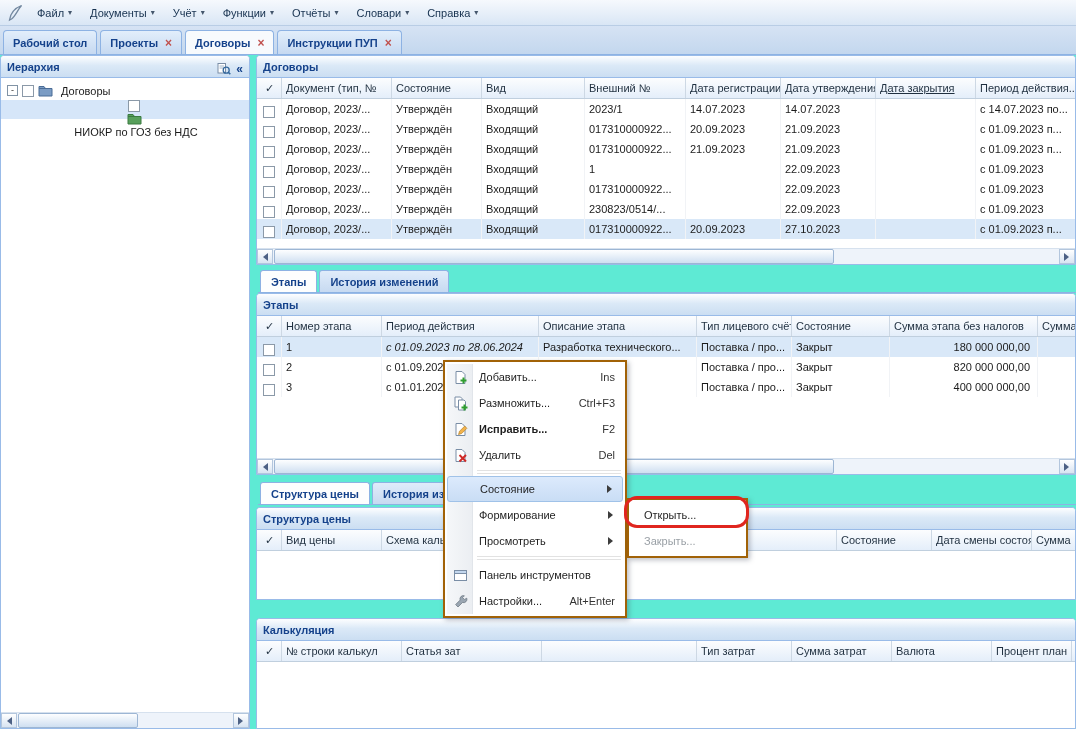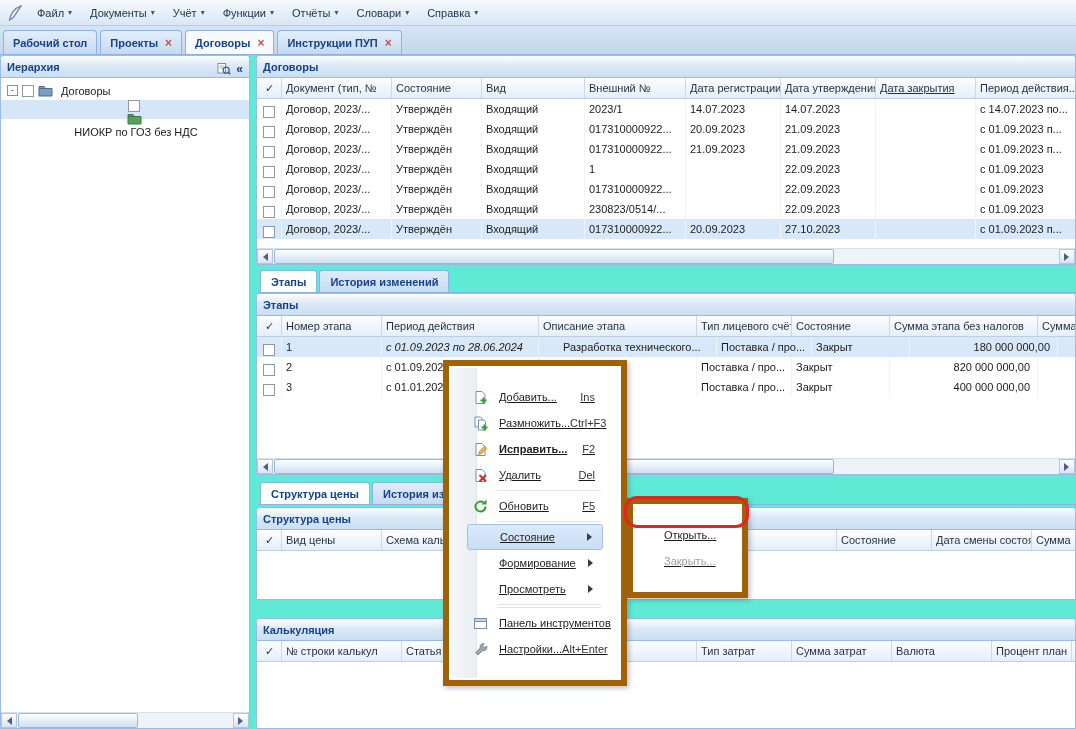--- a/index.html
+++ b/index.html
@@ -65,21 +65,21 @@
   #stages-panel { left:0; top:238px; width:820px; height:182px; }
   #price-tabs { top:427px; }
   #price-panel { left:0; top:452px; width:820px; height:93px; }
   #calc-panel { left:0; top:563px; width:820px; height:111px; }
 
   .tabstrip { position:absolute; left:2px; right:0; height:23px; border-bottom:1px solid #8db2e3; display:flex; align-items:flex-end; padding-left:2px; }
   .stab { height:22px; display:flex; align-items:center; padding:0 10px; margin-right:2px; border:1px solid #8db2e3; border-bottom:none; border-radius:3px 3px 0 0; background:linear-gradient(#e0ecfa,#c7daf1); color:#15428b; font-weight:bold; white-space:nowrap; }
   .stab.active { background:#fdfefe; }
 
   
-  .menu { position:absolute; background:#fff; border:6px solid #a16207; box-shadow:2px 2px 5px rgba(60,70,90,.35); padding:18px; z-index:50;text-decoration:underline; }
+  .menu { position:absolute; background:#fff; border:2px solid #a16207; box-shadow:2px 2px 5px rgba(60,70,90,.35); padding:2px; z-index:50; }
   .menu-strip { position:absolute; left:2px; top:2px; bottom:2px; width:26px; background:linear-gradient(90deg,#f5f7f9,#ebeef2); border-right:1px solid #e1e5ea; }
   #ctx-menu { left:443px; top:360px; width:184px; }
   #ctx-submenu { left:627px; top:498px; width:121px; z-index:55; }
   .menu-item { position:relative; height:26px; display:flex; align-items:center; cursor:default; }
   .menu-item.bold .mi-label { font-weight:bold; }
   .menu-item.hl { background:linear-gradient(#dceafc,#c9ddf5); border:1px solid #a0c2e8; border-radius:3px; }
   .mi-icon { width:26px; display:flex; justify-content:center; align-items:center; flex:none; }
   .mi-label { margin-left:6px; flex:1; white-space:nowrap; color:#1f1f1f; }
   .mi-shortcut { padding-right:8px; color:#333; white-space:nowrap; }
   .mi-arrow { position:absolute; right:6px; width:0; height:0; border:4px solid transparent; border-left:5px solid #3c3c3c; }
@@ -336,21 +336,21 @@
             <div class="hcell" style="width: 95px;">Тип лицевого счёт</div>
             <div class="hcell" style="width: 98px;">Состояние</div>
             <div class="hcell" style="width: 148px;">Сумма этапа без налогов</div>
             <div class="hcell" style="width: 120px;">Сумма</div>
           </div>
           <div class="grid-rows">
             <div class="grid-row selected">
               <div class="cell cbcol" style="width: 25px;"><span class="cb"></span></div>
               <div class="cell" style="width: 100px;">1</div>
               <div class="cell" style="width: 157px; font-style: italic;">с 01.09.2023 по 28.06.2024</div>
-              <div class="cell" style="width: 158px; margin-left: 20px;">Разработка технического...</div>
+              <div class="cell" style="width: 158px;">Разработка технического...</div>
               <div class="cell" style="width: 95px;">Поставка / про...</div>
               <div class="cell" style="width: 98px;">Закрыт</div>
               <div class="cell right" style="width: 148px;">180 000 000,00</div>
               <div class="cell" style="width: 120px;"></div>
             </div>
             <div class="grid-row">
               <div class="cell cbcol" style="width: 25px;"><span class="cb"></span></div>
               <div class="cell" style="width: 100px;">2</div>
               <div class="cell" style="width: 157px;">с 01.09.202</div>
               <div class="cell" style="width: 158px;">...очей конс...</div>
@@ -477,30 +477,20 @@
             <g stroke="#cf2a27" stroke-width="2">
               <line x1="6.5" y1="7" x2="13" y2="13.5"></line>
               <line x1="13" y1="7" x2="6.5" y2="13.5"></line>
             </g>
           </svg>
         </span>
         <span class="mi-label">Удалить</span>
         <span class="mi-shortcut">Del</span>
       </div>
       <div class="menu-sep"></div>
-      <div class="menu-item">
-        <span class="mi-icon">
-          <svg width="15" height="15" viewBox="0 0 15 15">
-            <path d="M12.5 7.5a5 5 0 1 1-2-4" fill="none" stroke="#2f9e2f" stroke-width="2"></path>
-            <path d="M13.5 0.5v5h-5z" fill="#2f9e2f"></path>
-          </svg>
-        </span>
-        <span class="mi-label">Обновить</span>
-        <span class="mi-shortcut">F5</span>
-      </div>
       <div class="menu-sep"></div>
       <div class="menu-item hl">
         <span class="mi-icon"></span>
         <span class="mi-label">Состояние</span>
         <span class="mi-arrow"></span>
       </div>
       <div class="menu-item">
         <span class="mi-icon"></span>
         <span class="mi-label">Формирование</span>
         <span class="mi-arrow"></span>

